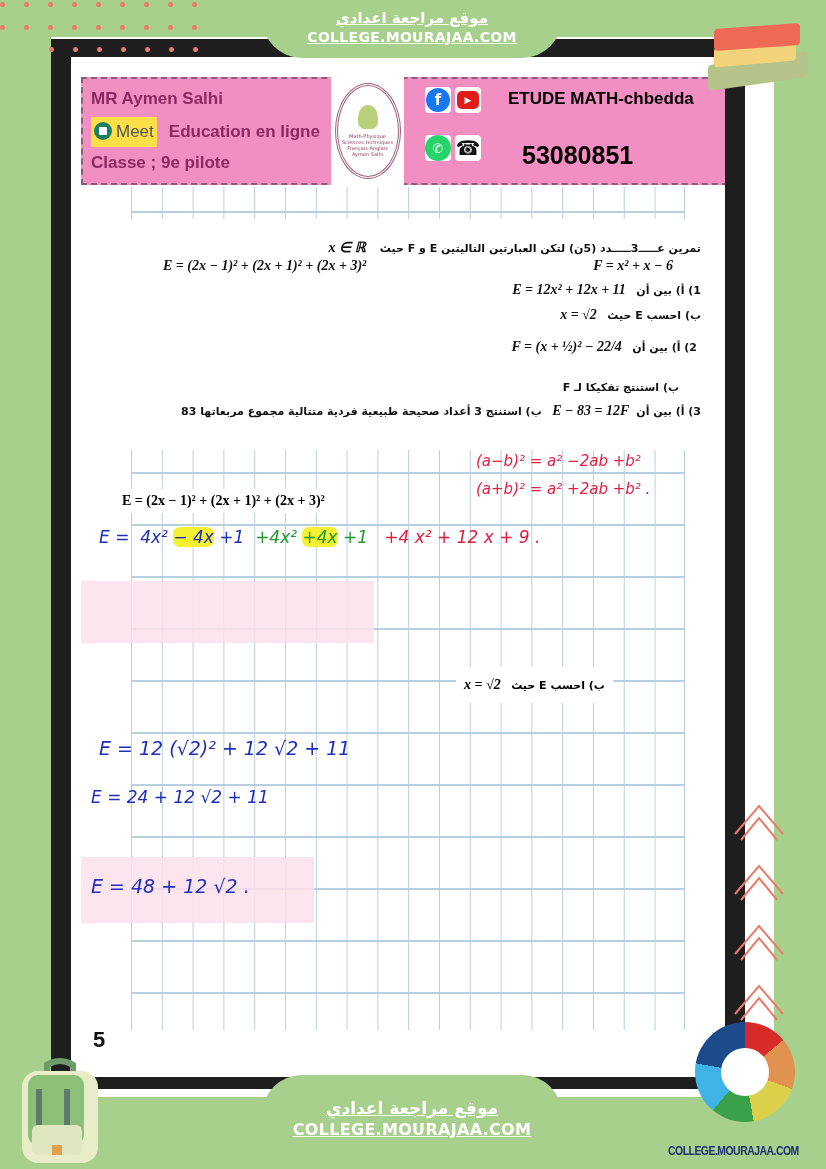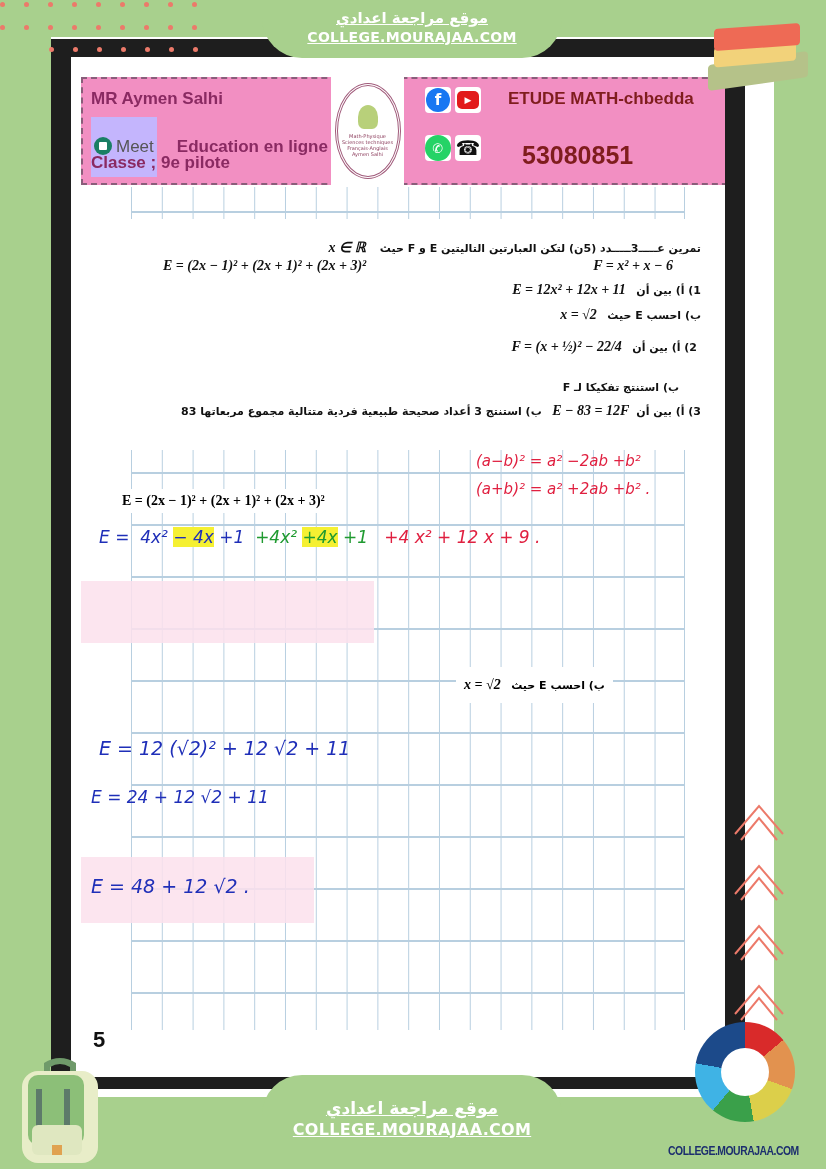--- a/index.html
+++ b/index.html
@@ -25,34 +25,34 @@
   .banner .ar { font-size: 15px; text-decoration: underline; line-height: 19px; }
   .banner .en { font-size: 14px; text-decoration: underline; line-height: 18px; letter-spacing: 0.3px; }
   .banner.bottom .ar { font-size: 17px; line-height: 22px; }
   .banner.bottom .en { font-size: 16px; line-height: 22px; }
   .bottom-band { position: absolute; left: 0; top: 1112px; width: 826px; height: 57px; background: #a8d08d; }
 
   
   .header-card { position: absolute; left: 10px; top: 20px; width: 757px; height: 108px; background: #f28fc2; border: 2px dashed #8a5d7a; }
   .hc-left { position: absolute; left: 8px; top: 6px; color: #8a2a62; font-weight: bold; font-family: "Liberation Sans", sans-serif; }
   .hc-line { font-size: 17px; height: 32px; line-height: 28px; white-space: nowrap; }
-  .meet-badge { display: inline-block; background: #c4b5fd; color: #555; font-weight: normal; padding: 16px 3px; margin-right: 20px; }
+  .meet-badge { display: inline-block; background: #fde047; color: #555; font-weight: normal; padding: 1px 3px; margin-right: 12px; }
   .meet-icon { display: inline-block; width: 18px; height: 18px; border-radius: 50%; background: #1a7f64; vertical-align: -3px; margin-right: 4px; position: relative; }
   .meet-icon:after { content: ""; position: absolute; left: 5px; top: 5px; width: 8px; height: 8px; background: #fff; border-radius: 1px; }
   .stamp { position: absolute; left: 248px; top: -2px; width: 73px; height: 108px; background: #fff; display: flex; align-items: center; justify-content: center; }
   .stamp-circle { width: 66px; height: 96px; border-radius: 50%; border: 3px double #a05a7a; display: flex; align-items: center; justify-content: center; flex-direction: column; font-size: 5px; color: #8a3a5a; text-align: center; }
   .stamp-tree { width: 20px; height: 24px; border-radius: 50% 50% 30% 30%; background: #b8d07a; margin-bottom: 4px; }
   .social { position: absolute; left: 342px; top: 8px; }
   .soc-row { display: flex; gap: 4px; margin-bottom: 22px; }
   .soc { width: 26px; height: 26px; border-radius: 4px; display: flex; align-items: center; justify-content: center; color: #fff; font-weight: bold; font-size: 15px; background: #fff; }
   .soc.fb span { display: inline-flex; width: 24px; height: 24px; border-radius: 50%; background: #1877f2; align-items: center; justify-content: center; }
   .soc.yt span { display: inline-flex; width: 22px; height: 18px; border-radius: 5px; background: #e21b1b; align-items: center; justify-content: center; font-size: 9px; }
   .soc.wa span { display: inline-flex; width: 26px; height: 26px; border-radius: 50%; background: #25d366; align-items: center; justify-content: center; font-size: 13px; }
   .soc.ph { color: #111; font-size: 20px; }
-  .hc-right { position: absolute; left: 425px; top: 6px; color: #7f1d1d; font-weight: bold; font-family: "Liberation Sans", sans-serif; }
+  .hc-right { position: absolute; left: 425px; top: 6px; color: #000000; font-weight: bold; font-family: "Liberation Sans", sans-serif; }
   .hc-right .brand { font-size: 17px; line-height: 28px; white-space: nowrap; }
   .hc-right .phone { font-size: 25px; margin-top: 28px; margin-left: 14px; }
 
   
   .grid { position: absolute; left: 60px; width: 554px;
     background-image:
       linear-gradient(to right, #b8cfe0 1px, transparent 1px),
       linear-gradient(to bottom, #b8cfe0 2px, transparent 2px);
     background-size: 30.8px 100%, 100% 52px;
     border-right: 1px solid #b8cfe0; }
@@ -63,21 +63,21 @@
   .problem { position: absolute; left: 40px; top: 182px; width: 596px; background: #fff; font-family: "Liberation Serif", serif; color: #111; font-size: 14px; }
   .p-line { position: absolute; white-space: nowrap; font-weight: bold; }
   .ar-text { font-family: "DejaVu Sans", sans-serif; font-size: 11px; direction: rtl; unicode-bidi: isolate; }
   .math { font-style: italic; }
 
   
   .hw { position: absolute; white-space: nowrap; font-family: "DejaVu Sans", sans-serif; font-style: italic; }
   .blue { color: #1f2fb8; }
   .green { color: #1f9a30; }
   .red { color: #e02040; }
-  .hl { background: #f5f032; }
+  .hl { background: #f5f032; border-radius: 7px; }
   .pink-box { position: absolute; background: #fbe1ec; opacity: 0.85; }
   .print-eq { position: absolute; background: #fff; font-family: "Liberation Serif", serif; font-size: 14px; font-weight: bold; white-space: nowrap; padding: 4px 6px; }
 
   .page-num { position: absolute; left: 22px; top: 970px; font-family: "Liberation Sans", sans-serif; font-weight: bold; font-size: 22px; color: #111; }
 
   
   .books { position: absolute; left: 700px; top: 12px; width: 110px; height: 80px; }
   .book { position: absolute; border-radius: 4px; }
   .chevrons { position: absolute; left: 733px; top: 792px; width: 60px; height: 250px; }
   .chev { position: absolute; left: 0; width: 52px; height: 52px; }

